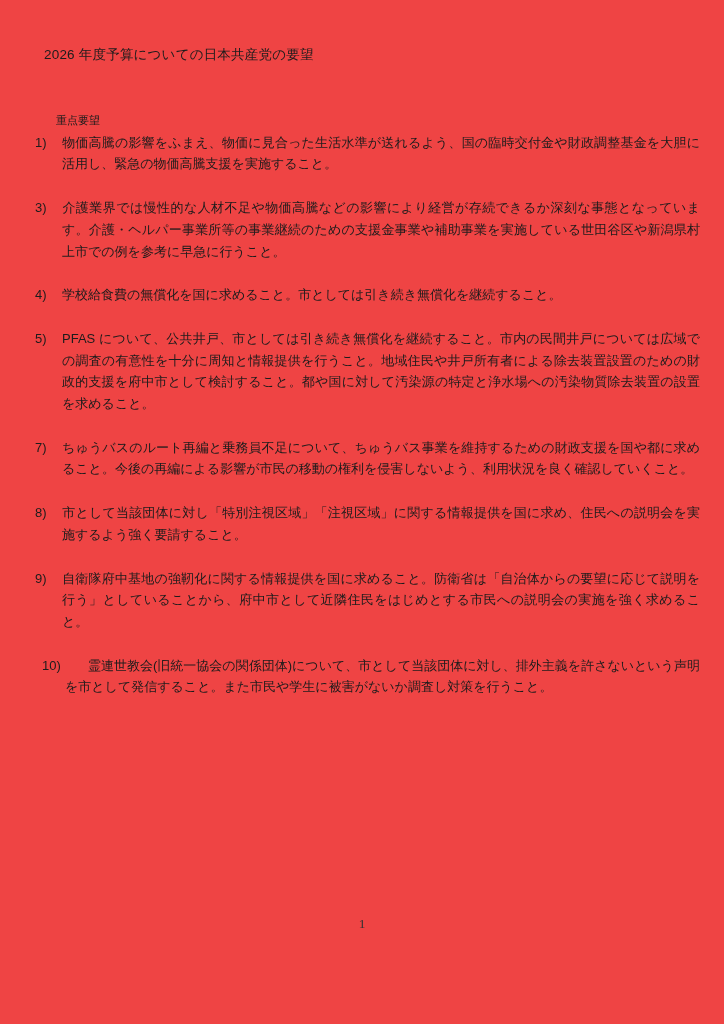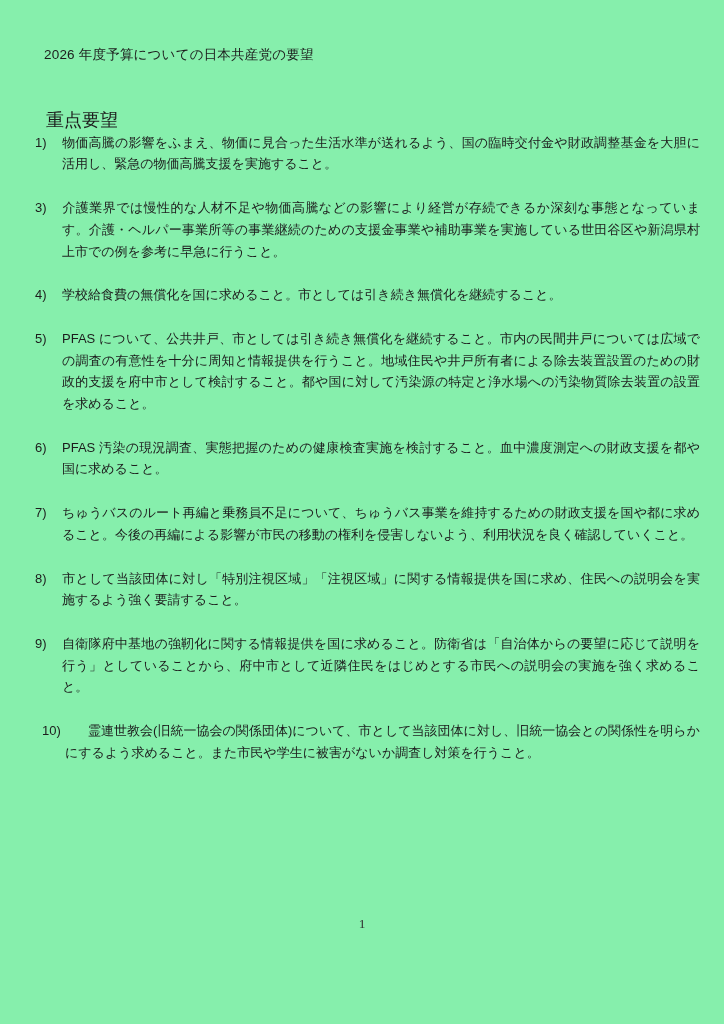--- a/index.html
+++ b/index.html
@@ -4,37 +4,37 @@
 <style>
   html, body {
     margin: 0;
     padding: 0;
     background: #ffffff;
   }
   .page {
     position: relative;
     width: 724px;
     height: 1024px;
-    background: #86efac;
+    background: #ef4444;
     box-sizing: border-box;
     padding: 45px 24px 0 35px;
     font-family: "Liberation Sans", sans-serif;
     color: #1c1c1c;
     overflow: hidden;
   }
   .doc-title {
     margin: 0 0 0 9px;
     font-size: 13.5px;
     font-weight: 400;
     line-height: 20px;
     letter-spacing: 0.2px;
   }
   .section-heading {
-    margin: 45px 0 0 11px;
-    font-size: 18px;
+    margin: 45px 0 0 21px;
+    font-size: 11px;
     font-weight: 400;
     line-height: 21.7px;
   }
   .items {
     margin: 0;
   }
   .item {
     font-size: 13px;
     line-height: 21.7px;
     margin: 0 0 22px 0;
@@ -79,28 +79,27 @@
 
     <div class="item"><span class="num">1)</span><span>物価高騰の影響をふまえ、物価に見合った生活水準が送れるよう、国の臨時交付金や財政調整基金を大胆に活用し、緊急の物価高騰支援を実施すること。</span></div>
 
 
     <div class="item"><span class="num">3)</span><span>介護業界では慢性的な人材不足や物価高騰などの影響により経営が存続できるか深刻な事態となっています。介護・ヘルパー事業所等の事業継続のための支援金事業や補助事業を実施している世田谷区や新潟県村上市での例を参考に早急に行うこと。</span></div>
 
     <div class="item"><span class="num">4)</span><span>学校給食費の無償化を国に求めること。市としては引き続き無償化を継続すること。</span></div>
 
     <div class="item"><span class="num">5)</span><span>PFAS について、公共井戸、市としては引き続き無償化を継続すること。市内の民間井戸については広域での調査の有意性を十分に周知と情報提供を行うこと。地域住民や井戸所有者による除去装置設置のための財政的支援を府中市として検討すること。都や国に対して汚染源の特定と浄水場への汚染物質除去装置の設置を求めること。</span></div>
 
-    <div class="item"><span class="num">6)</span><span>PFAS 汚染の現況調査、実態把握のための健康検査実施を検討すること。血中濃度測定への財政支援を都や国に求めること。</span></div>
 
     <div class="item"><span class="num">7)</span><span>ちゅうバスのルート再編と乗務員不足について、ちゅうバス事業を維持するための財政支援を国や都に求めること。今後の再編による影響が市民の移動の権利を侵害しないよう、利用状況を良く確認していくこと。</span></div>
 
     <div class="item"><span class="num">8)</span><span>市として当該団体に対し「特別注視区域」「注視区域」に関する情報提供を国に求め、住民への説明会を実施するよう強く要請すること。</span></div>
 
     <div class="item"><span class="num">9)</span><span>自衛隊府中基地の強靭化に関する情報提供を国に求めること。防衛省は「自治体からの要望に応じて説明を行う」としていることから、府中市として近隣住民をはじめとする市民への説明会の実施を強く求めること。</span></div>
 
-    <div class="item wide"><span class="num">10)</span><span>霊連世教会(旧統一協会の関係団体)について、市として当該団体に対し、旧統一協会との関係性を明らかにするよう求めること。また市民や学生に被害がないか調査し対策を行うこと。</span></div>
+    <div class="item wide"><span class="num">10)</span><span>霊連世教会(旧統一協会の関係団体)について、市として当該団体に対し、排外主義を許さないという声明を市として発信すること。また市民や学生に被害がないか調査し対策を行うこと。</span></div>
 
 
   </div>
 
   <div class="page-number">1</div>
 
 </div>
 
 </body></html>

